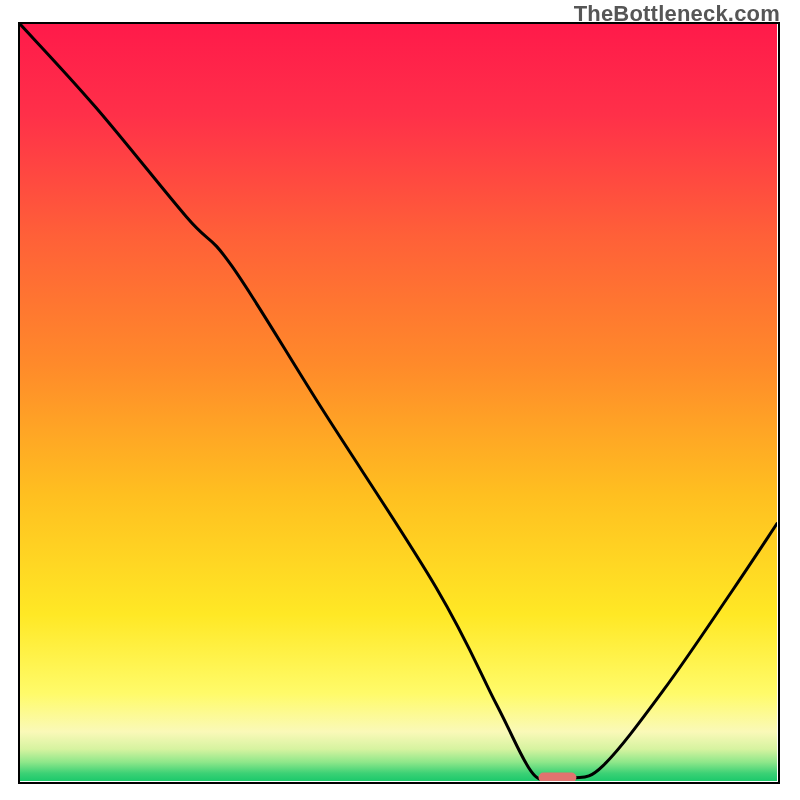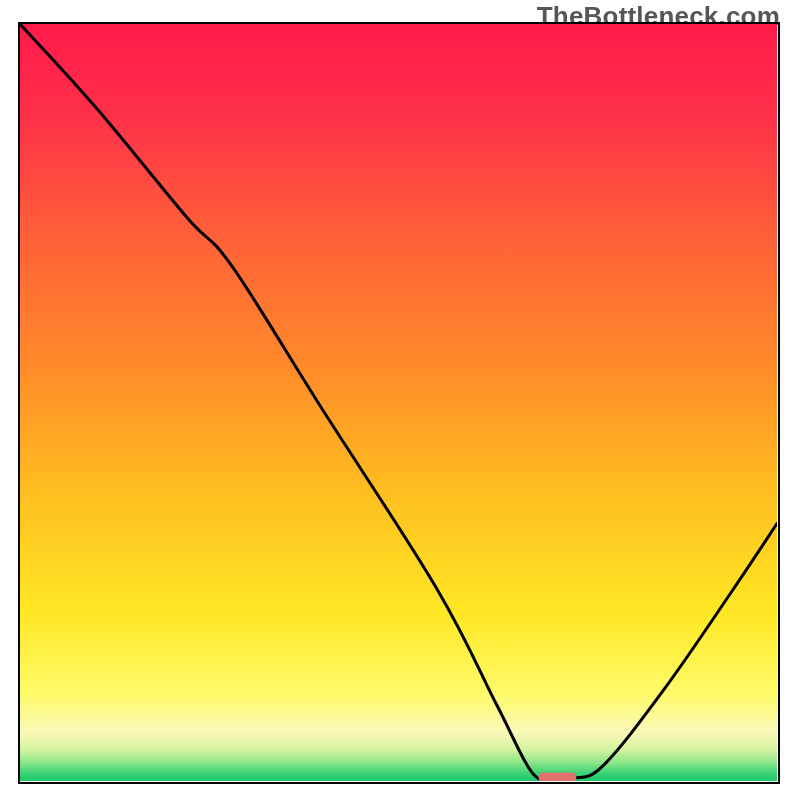--- a/index.html
+++ b/index.html
@@ -24,21 +24,21 @@
     left: 0;
     top: 0;
     width: 757px;
     height: 757px;
   }
   .attribution {
     position: absolute;
     top: 1px;
     right: 20px;
     font-family: Arial, Helvetica, sans-serif;
-    font-size: 26px;
+    font-size: 22px;
     font-weight: 600;
     color: #565656;
     letter-spacing: 0.2px;
   }
 </style>
 </head>
 <body>
 
 <div class="attribution">TheBottleneck.com</div>
 

